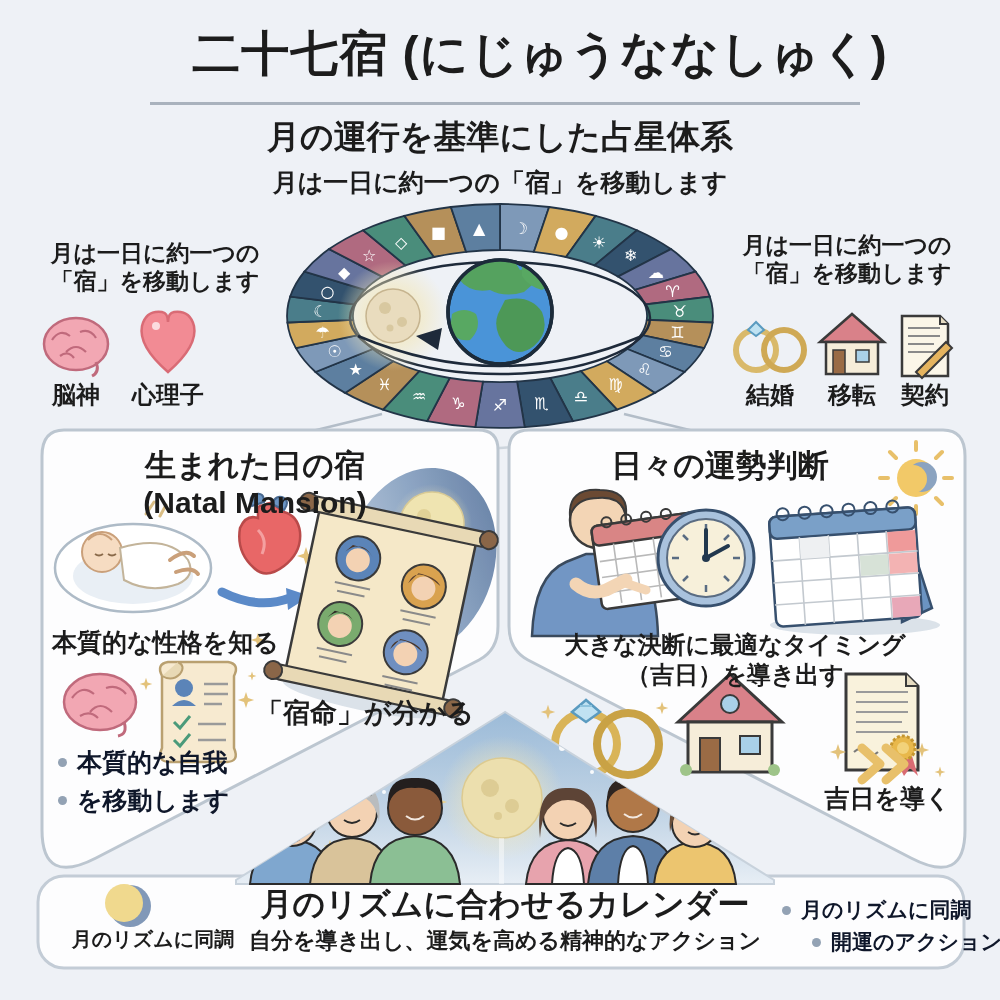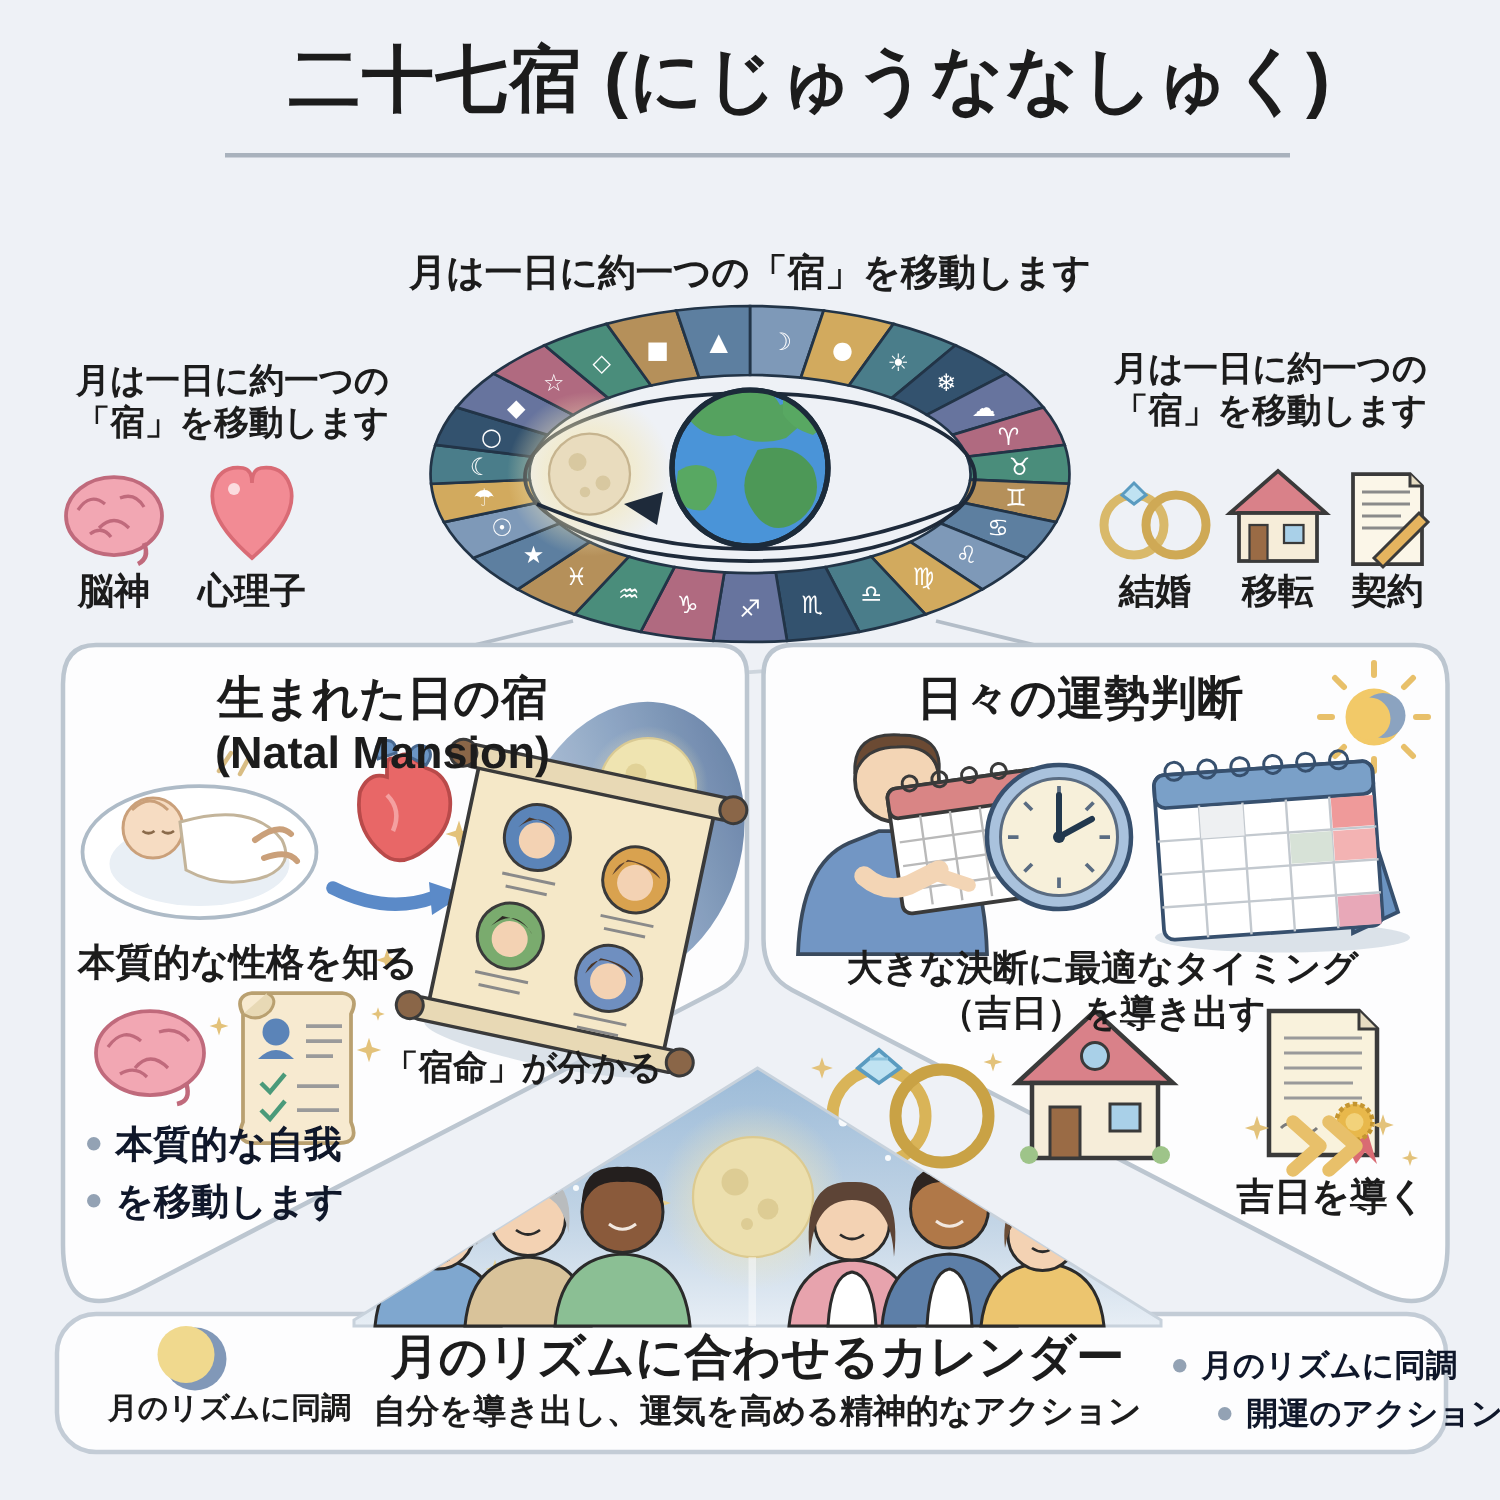--- a/index.html
+++ b/index.html
@@ -10,29 +10,29 @@
   .center{text-align:center;}
   .title{left:0;top:26px;width:1000px;font-size:48px;letter-spacing:1px;padding-left:40px;}
   .divider{position:absolute;left:150px;top:102px;width:710px;height:3px;background:#a9b2bd;}
   .subtitle{left:0;top:118px;width:1000px;font-size:33px;}
   .note{left:0;top:168px;width:1000px;font-size:25px;}
   .callout-line{font-size:23px;}
   .icon-label{font-size:24px;text-align:center;}
   .panel-title{font-size:31px;}
   .panel-sub{font-size:30px;}
   .body-text{font-size:25px;}
-  .destiny-text{font-size:23px;}
+  .destiny-text{font-size:27px;}
   .bullet-row{position:absolute;display:flex;align-items:center;gap:10px;}
   .b-dot{width:9px;height:9px;border-radius:50%;background:#93a2b4;flex:0 0 auto;}
   .bullet-label{font-weight:bold;color:#0f172a;font-size:25px;white-space:nowrap;}
   .bar-title{font-size:32px;}
   .bar-sub{font-size:22px;}
   .bar-moon-label{font-size:20px;}
   .bar-bullet .bullet-label{font-size:21px;}
-  .timing{font-size:24px;}
+  .timing{font-size:24px;font-family:Liberation Serif, serif;}
 </style>
 </head>
 <body>
 
 <div class="stage">
 
 <svg class="art" width="1000" height="1000" viewBox="0 0 1000 1000">
   <defs>
     <radialGradient id="moonglow">
       <stop offset="0%" stop-color="#f6ecc4" stop-opacity="0.95"></stop>
@@ -443,20 +443,21 @@
         <circle cx="695" cy="824" r="23" fill="#f3d2b3"></circle>
         <path d="M670,832 Q666,796 695,798 Q724,796 720,832 Q716,806 695,808 Q674,806 670,832 Z" fill="#6b4e38" stroke="none"></path>
         <path d="M688,832 Q695,837 702,832" fill="none" stroke-width="1.8"></path>
       </g>
     </g>
   </g>
 </svg>
 
 <div class="txt title center">二十七宿 (にじゅうななしゅく)</div>
 <div class="divider"></div>
+<div class="txt subtitle center">月の運行を基準にした占星体系</div>
 <div class="txt note center">月は一日に約一つの「宿」を移動します</div>
 
 <div class="txt callout-line center" style="left:30px;top:240px;width:250px;">月は一日に約一つの</div>
 <div class="txt callout-line center" style="left:30px;top:268px;width:250px;">「宿」を移動します</div>
 <div class="txt icon-label" style="left:41px;top:381px;width:70px;">脳神</div>
 <div class="txt icon-label" style="left:128px;top:381px;width:80px;">心理子</div>
 
 <div class="txt callout-line center" style="left:722px;top:232px;width:250px;">月は一日に約一つの</div>
 <div class="txt callout-line center" style="left:722px;top:260px;width:250px;">「宿」を移動します</div>
 <div class="txt icon-label" style="left:735px;top:381px;width:70px;">結婚</div>

